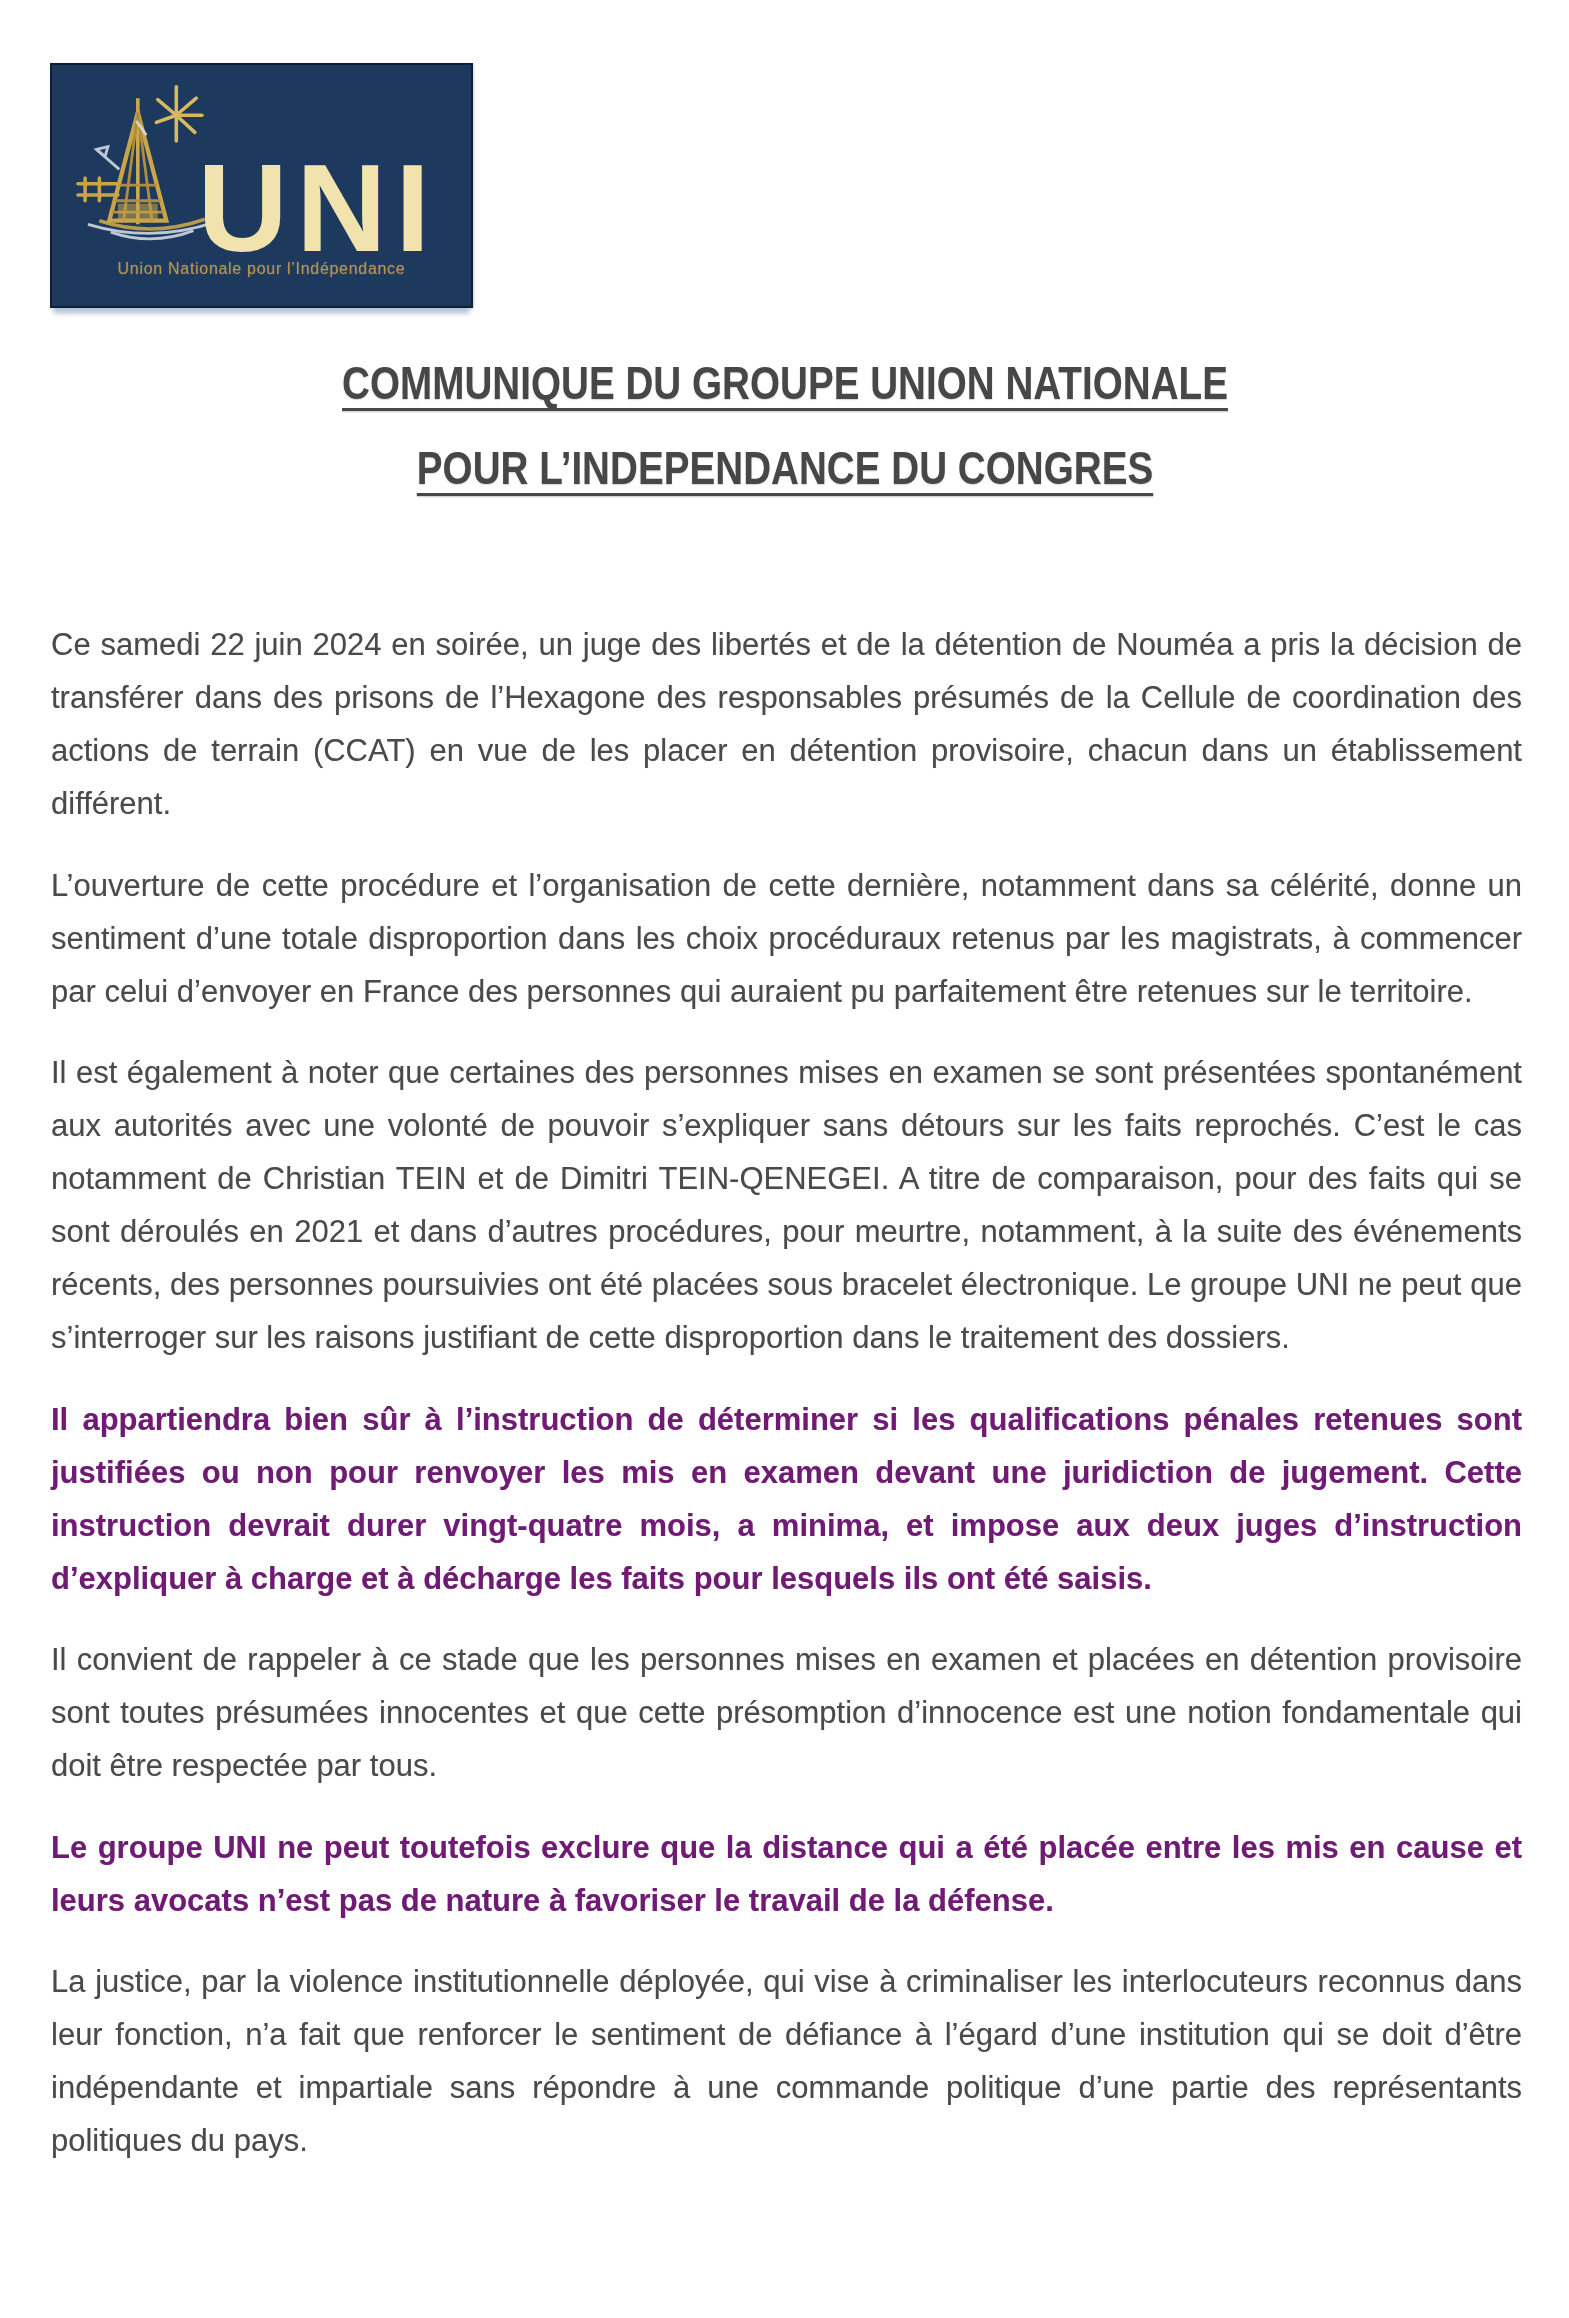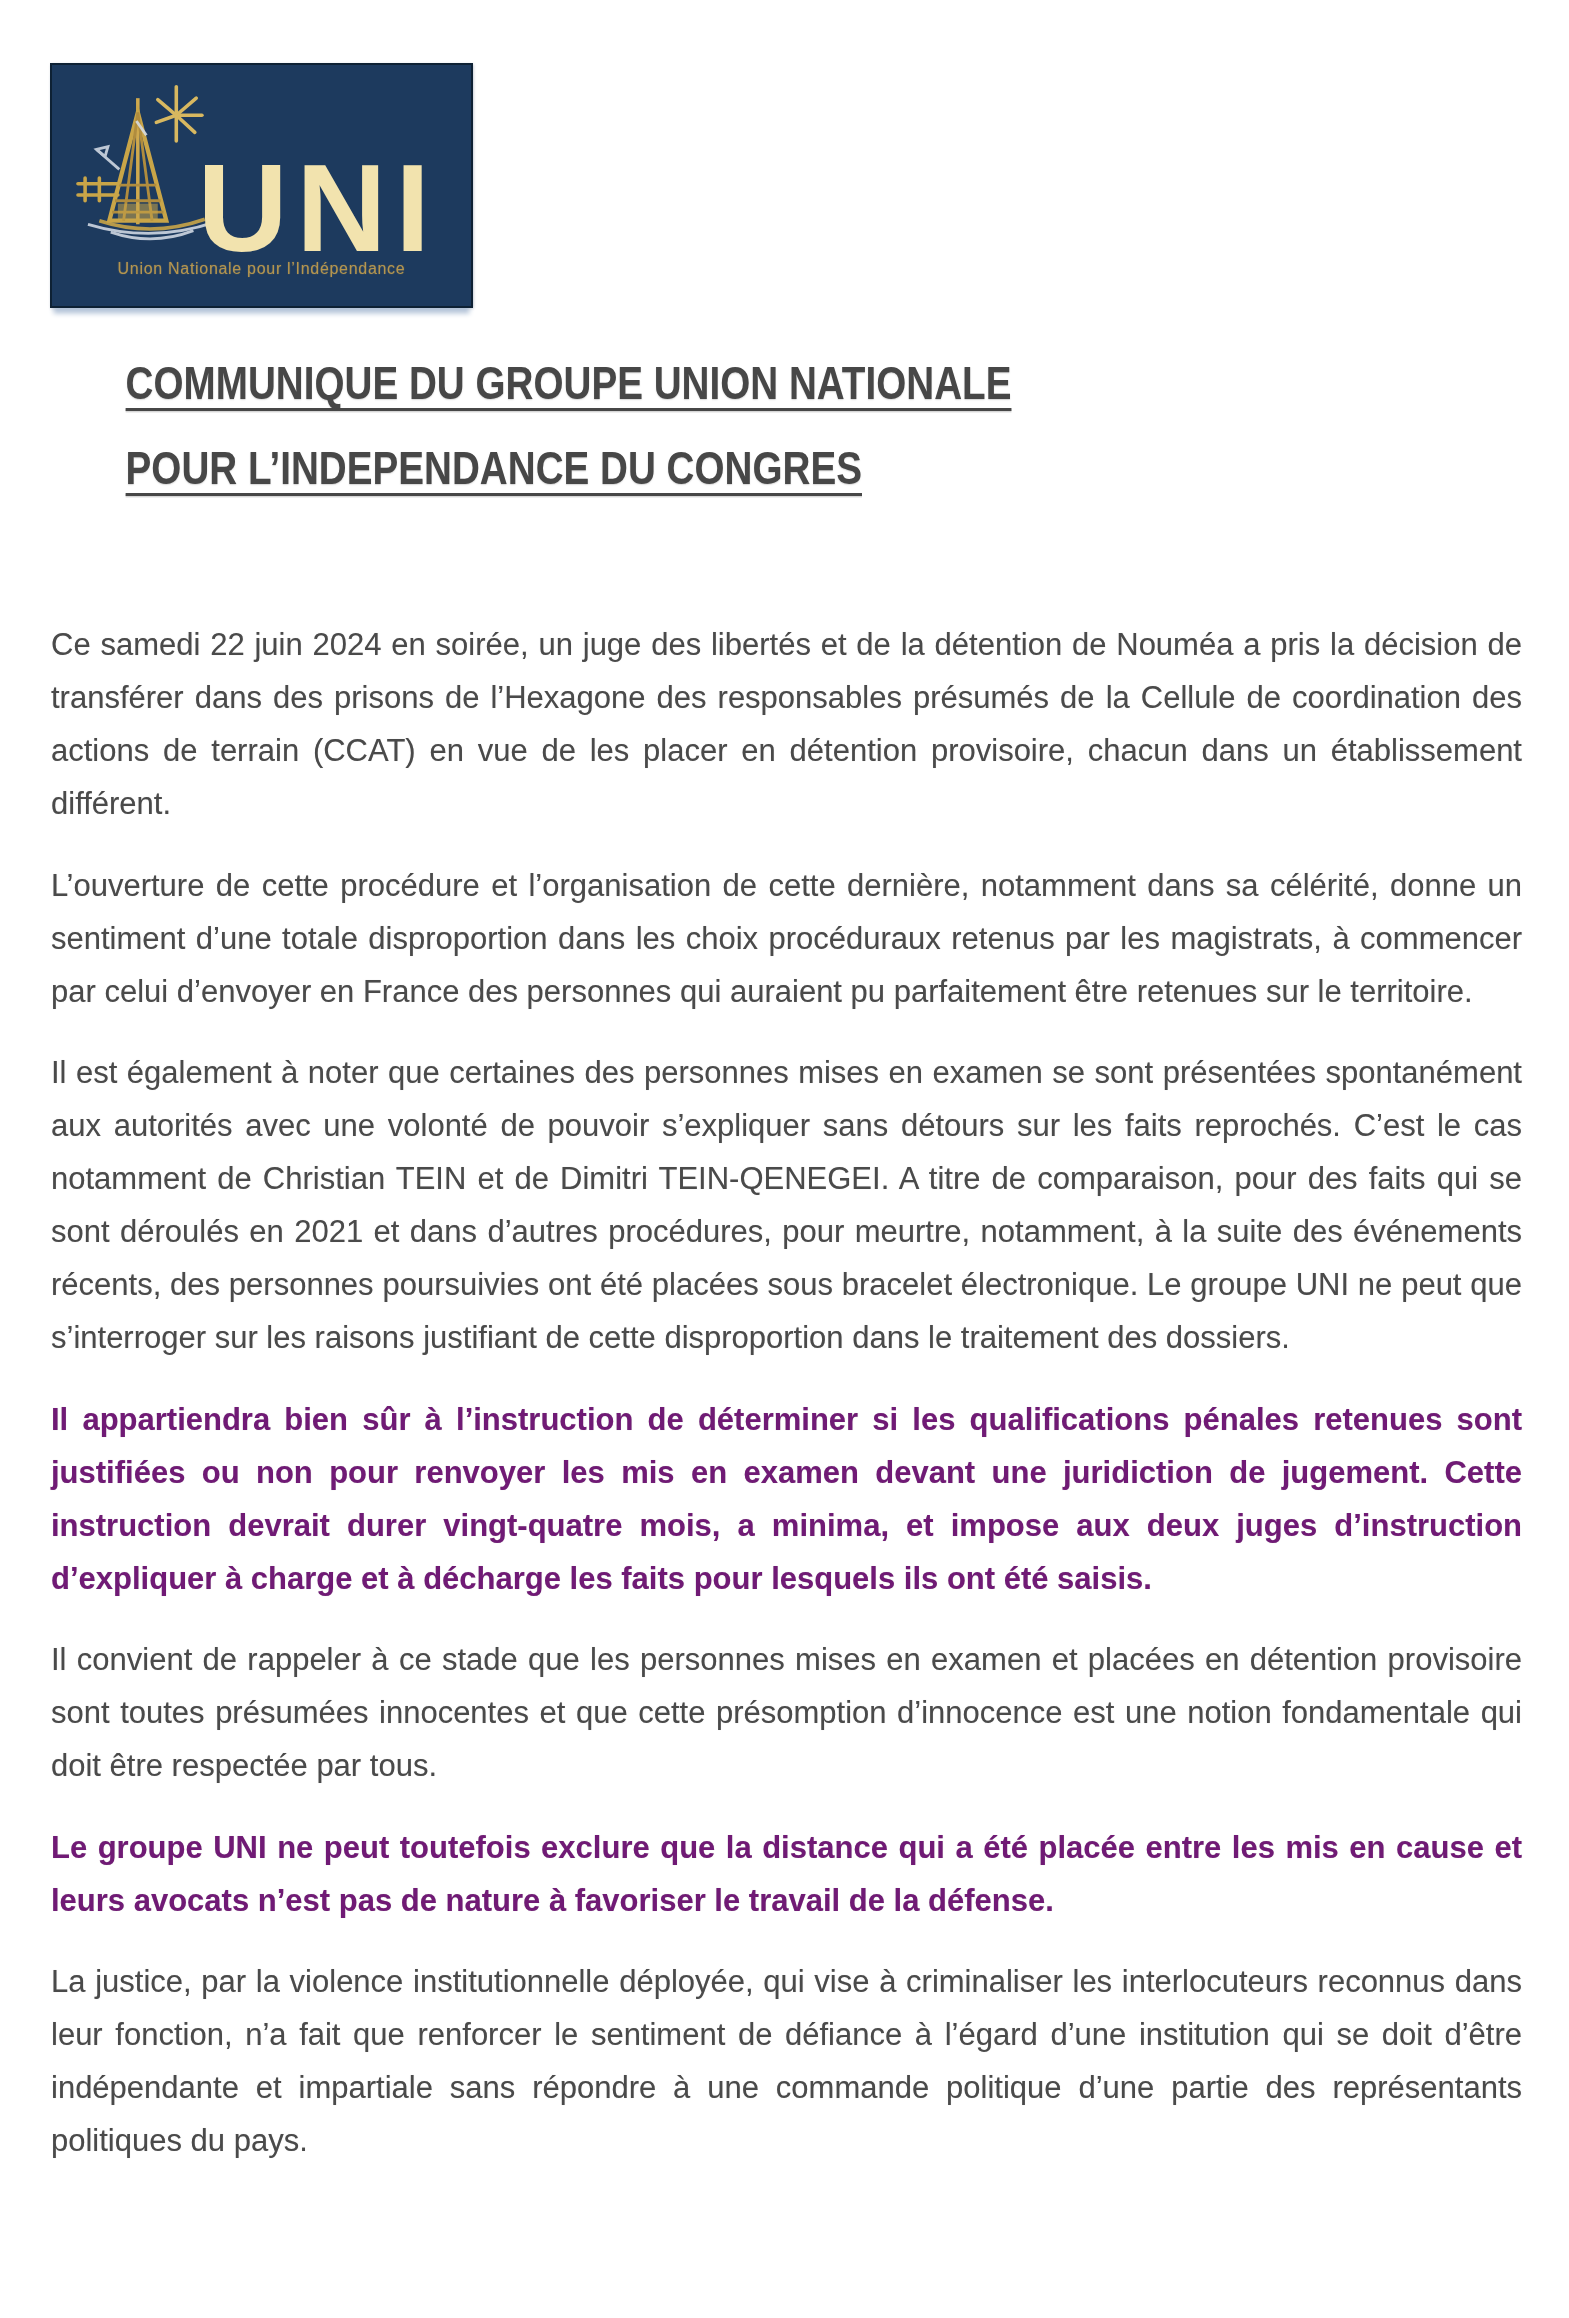--- a/index.html
+++ b/index.html
@@ -58,20 +58,21 @@
     color: #b4954f;
     text-shadow: 0 0 1.4px rgba(180,150,80,0.55);
   }
 
   
   .titles {
     position: absolute;
     top: 360px;
     left: 0;
     width: 100%;
+    text-align: center;
   }
   .title-line {
     display: block;
     margin: 0 0 39px 0;
     font-size: 46px;
     line-height: 1;
     font-weight: bold;
     color: #474747;
     text-decoration: underline;
     text-decoration-thickness: 2.9px;

